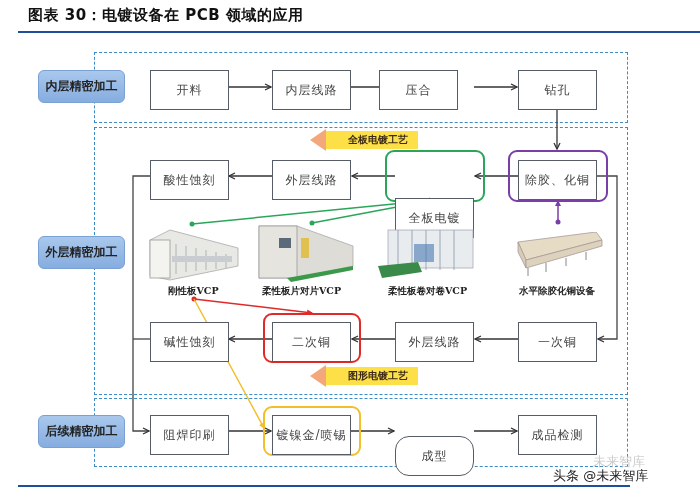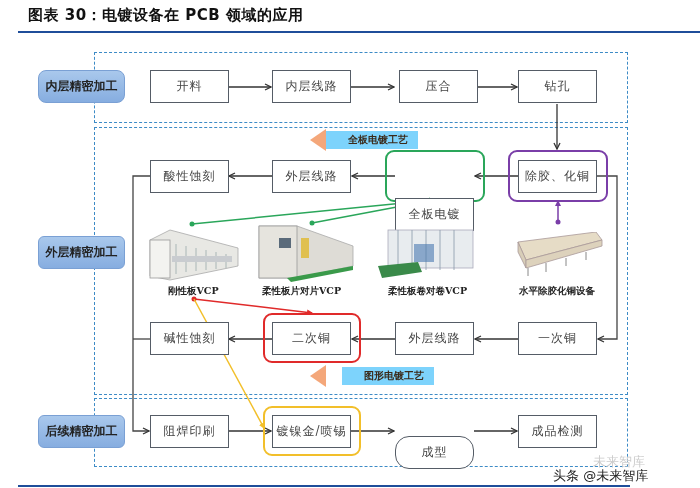--- a/index.html
+++ b/index.html
@@ -8,29 +8,29 @@
   .title { position: absolute; left: 28px; top: 6px; font-family: "DejaVu Sans", "Liberation Sans", sans-serif;
            font-size: 15px; font-weight: bold; color: #111; letter-spacing: 0.5px; }
   .rule { position: absolute; left: 18px; height: 2px; background: #1f4e9a; }
   .rule.top { top: 31px; width: 682px; }
   .rule.bottom { top: 485px; width: 612px; }
   .section { position: absolute; border: 1.5px dashed #3d8bc6; box-sizing: border-box; }
   .sec-label { position: absolute; width: 87px; height: 33px; border-radius: 6px;
                background: linear-gradient(#a9c8ec, #86ade0); border: 1px solid #7aa0d4;
                box-sizing: border-box; font-size: 12px; font-weight: bold; color: #222;
                display: flex; align-items: center; justify-content: center; }
-  .box { position: absolute; width: 79px; height: 33px; border: 1.5px solid #555c66; background: #fff;
+  .box { position: absolute; width: 79px; height: 40px; border: 1.5px solid #555c66; background: #fff;
          box-sizing: border-box; font-size: 12px; color: #444; display: flex; align-items: center;
          justify-content: center; text-align: center; line-height: 15px; letter-spacing: 1px; }
   .hl { position: absolute; border-radius: 9px; border: 2px solid; box-sizing: border-box; }
   .banner { position: absolute; height: 18px; font-size: 10px; font-weight: bold; color: #3a2a1a;
             display: flex; align-items: center; }
   .banner .head { width: 0; height: 0; border-top: 11px solid transparent; border-bottom: 11px solid transparent;
                   border-right: 16px solid #f4a77a; }
-  .banner .bar { height: 18px; background: #7dd3fc; padding: 0 10px 0 22px; display: flex; align-items: center; }
+  .banner .bar { height: 18px; background: #fde047; padding: 0 10px 0 22px; display: flex; align-items: center; }
   .machine { position: absolute; }
   .caption { position: absolute; font-size: 9.5px; font-weight: bold; color: #222; white-space: nowrap; }
   svg.lines { position: absolute; left: 0; top: 0; }
   .watermark { position: absolute; left: 553px; top: 467px; font-family: "DejaVu Sans", sans-serif;
                font-size: 13px; color: #222; white-space: nowrap; }
   .watermark .faded { position: absolute; left: 40px; top: -14px; color: #ccc; font-size: 13px; }
 </style>
 </head>
 <body>
 
@@ -91,32 +91,32 @@
 
   <line x1="558" y1="222" x2="558" y2="201" stroke="#7a3ea8" stroke-width="1.5" marker-end="url(#apurple)"></line>
   <circle cx="558" cy="222" r="2.5" fill="#7a3ea8"></circle>
 
   <line x1="194" y1="299" x2="312" y2="313" stroke="#e02a2a" stroke-width="1.5" marker-end="url(#ared)"></line>
   <circle cx="194" cy="299" r="2.5" fill="#e02a2a"></circle>
 
   <line x1="194" y1="299" x2="264" y2="428" stroke="#f2bf2a" stroke-width="1.5" marker-end="url(#ayellow)"></line>
 </svg>
 
-<div class="sec-label" style="left:38px;top:70px;border-radius:8px;">内层精密加工</div>
+<div class="sec-label" style="left:38px;top:70px;">内层精密加工</div>
 <div class="sec-label" style="left:38px;top:236px;">外层精密加工</div>
 <div class="sec-label" style="left:38px;top:415px;">后续精密加工</div>
 
 <div class="hl" style="left:385px;top:150px;width:100px;height:52px;border-color:#2aa65a;"></div>
 <div class="hl" style="left:508px;top:150px;width:100px;height:52px;border-color:#7a3ea8;"></div>
 <div class="hl" style="left:263px;top:313px;width:98px;height:50px;border-color:#e02a2a;"></div>
 <div class="hl" style="left:263px;top:406px;width:98px;height:50px;border-color:#f2bf2a;"></div>
 
 <div class="box" style="left:150px;top:70px;">开料</div>
 <div class="box" style="left:272px;top:70px;">内层线路</div>
-<div class="box" style="left:399px;top:70px;">压合</div>
+<div class="box" style="left:379px;top:70px;">压合</div>
 <div class="box" style="left:518px;top:70px;">钻孔</div>
 
 <div class="box" style="left:150px;top:160px;">酸性蚀刻</div>
 <div class="box" style="left:272px;top:160px;">外层线路</div>
 <div class="box" style="left:395px;top:160px;margin-top:38px;">全板电镀</div>
 <div class="box" style="left:518px;top:160px;">除胶、化铜</div>
 
 <div class="box" style="left:150px;top:322px;">碱性蚀刻</div>
 <div class="box" style="left:272px;top:322px;">二次铜</div>
 <div class="box" style="left:395px;top:322px;">外层线路</div>
@@ -129,21 +129,21 @@
 </div>
 <div class="box" style="left:395px;top:436px;border-radius:14px;">成型</div>
 <div class="box" style="left:518px;top:415px;">成品检测</div>
 
 <div class="banner" style="left:310px;top:131px;">
   <div class="head"></div>
   <div class="bar">
       <span>全板电镀工艺</span>
     </div>
 </div>
-<div class="banner" style="left:310px;top:367px;gap:16px;">
+<div class="banner" style="left:310px;top:367px;">
   <div class="head"></div>
   <div class="bar">
       <span>图形电镀工艺</span>
     </div>
 </div>
 
 <svg class="machine" style="left:148px;top:226px;" width="92" height="58">
   <polygon points="2,14 22,4 90,22 90,40 22,54 2,50" fill="#e8e8e4" stroke="#aaa" stroke-width="0.8"></polygon>
   <rect x="2" y="14" width="20" height="38" fill="#f3f3f0" stroke="#999" stroke-width="0.8"></rect>
   <g stroke="#9aa" stroke-width="0.8">

